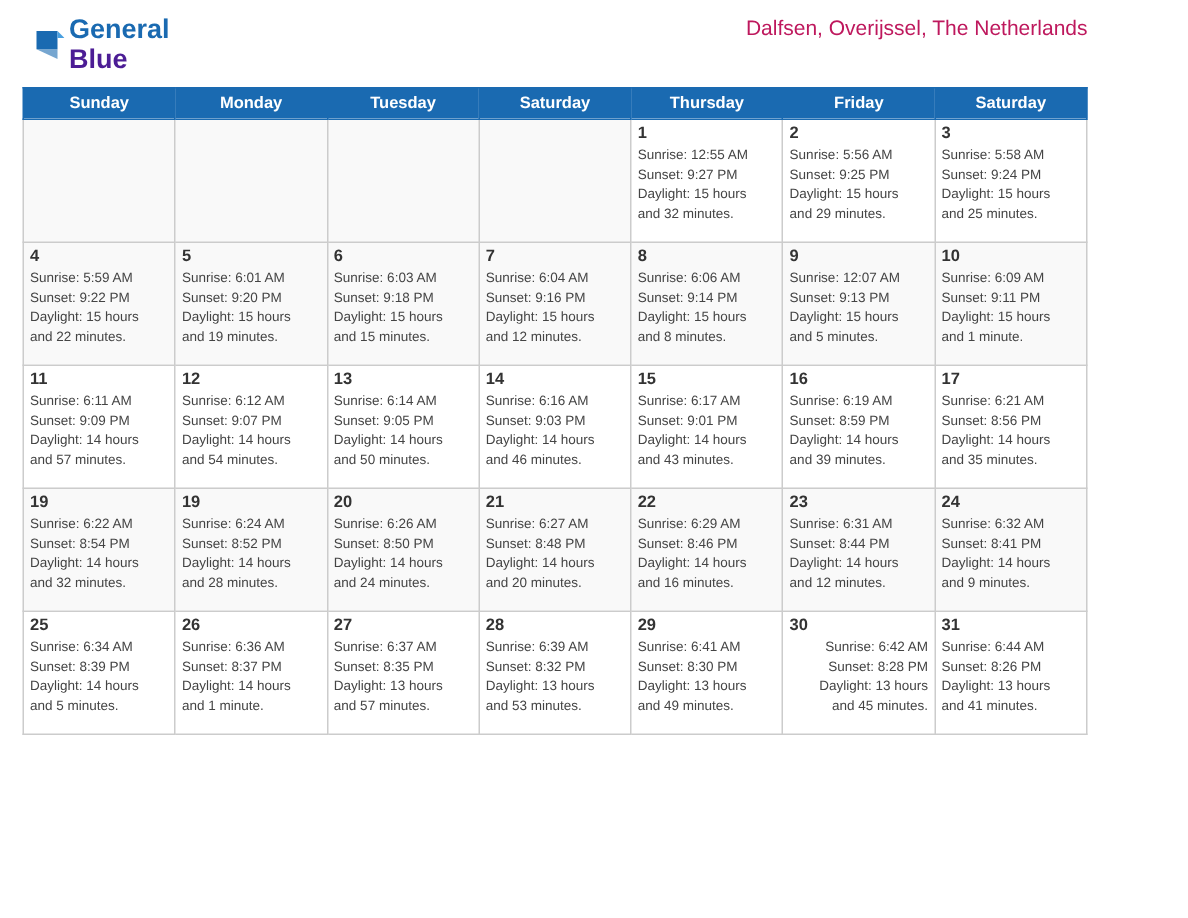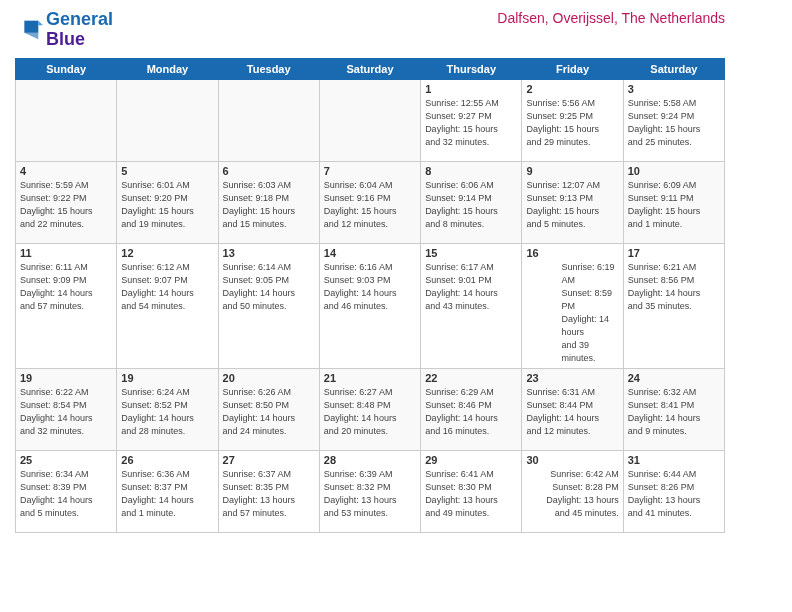--- a/index.html
+++ b/index.html
@@ -236,21 +236,21 @@
           </td>
           <td>
             <span class="day-number">15</span>
             <div class="day-info" style="white-space: pre-line;">Sunrise: 6:17 AM
 Sunset: 9:01 PM
 Daylight: 14 hours
 and 43 minutes.</div>
           </td>
           <td>
             <span class="day-number">16</span>
-            <div class="day-info" style="white-space: pre-line; margin-left: 35px;">Sunrise: 6:19 AM
+            <div class="day-info" style="white-space: pre-line;">Sunrise: 6:19 AM
 Sunset: 8:59 PM
 Daylight: 14 hours
 and 39 minutes.</div>
           </td>
           <td>
             <span class="day-number">17</span>
             <div class="day-info" style="white-space: pre-line;">Sunrise: 6:21 AM
 Sunset: 8:56 PM
 Daylight: 14 hours
 and 35 minutes.</div>

